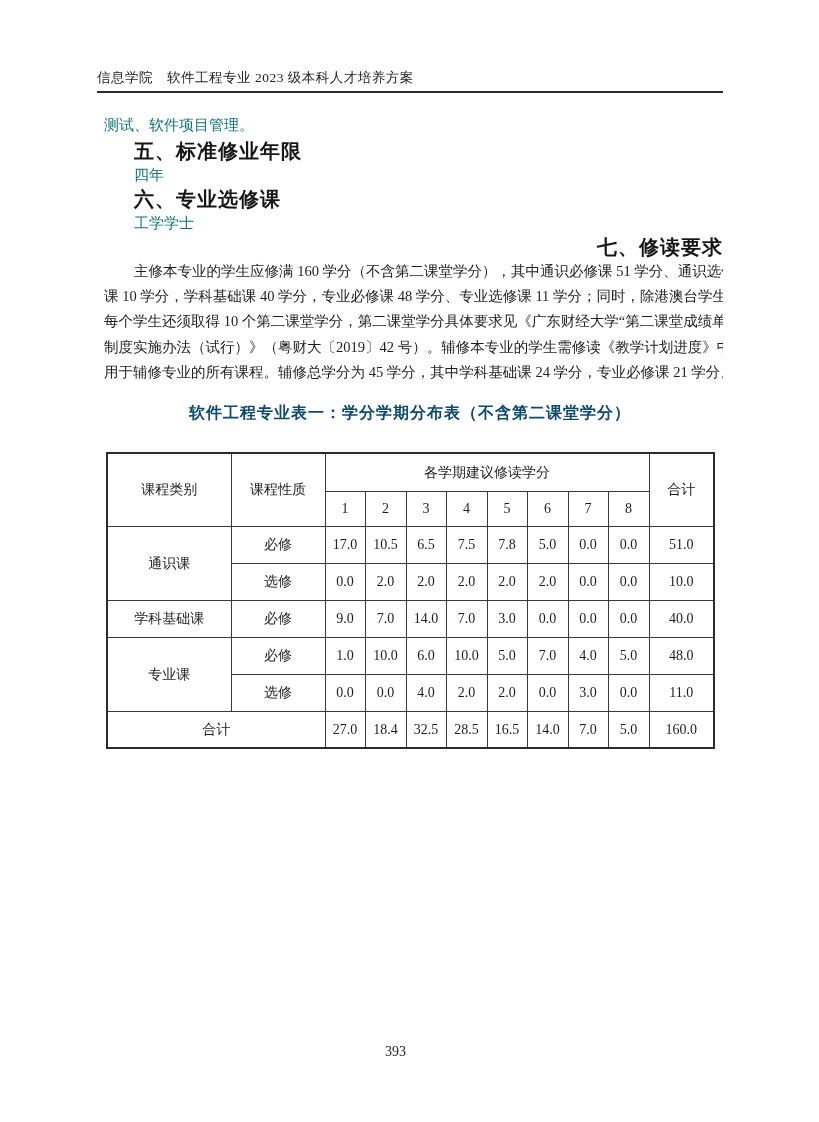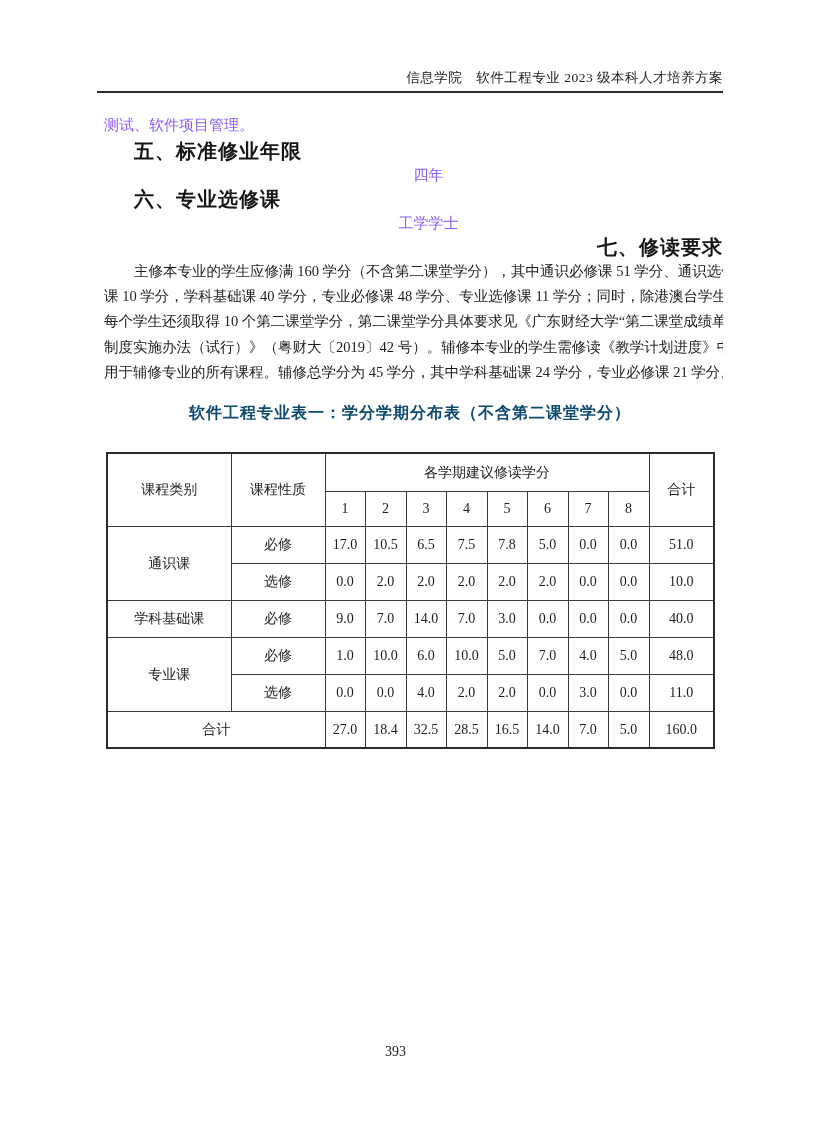--- a/index.html
+++ b/index.html
@@ -7,32 +7,32 @@
     position:relative;
     width:819px;height:1122px;
     background:#ffffff;
     font-family:"Liberation Serif","DejaVu Serif",serif;
     color:#1d1d1f;
     overflow:hidden;
   }
   
   .doc-header{
     position:absolute;left:97px;top:69px;width:626px;
-    text-align:right;font-size:13.5px;letter-spacing:.5px;color:#222;
+    text-align:left;font-size:13.5px;letter-spacing:.5px;color:#222;
     white-space:nowrap;
   }
   .header-rule{
     position:absolute;left:97px;top:91px;width:626px;height:2px;
     background:#2b2b2b;
   }
   
   .content{position:absolute;left:104px;width:619px;top:0;}
-  .bodyline{position:absolute;left:0;width:619px;font-size:15px;line-height:18px;color:#8b5cf6;}
+  .bodyline{position:absolute;left:0;width:619px;font-size:15px;line-height:18px;color:#0f766e;}
   .intro-line{top:116px;}
-  .plainline{text-indent:30px;text-align:center;}
+  .plainline{text-indent:30px;}
   .heading{
     position:absolute;left:0;width:619px;
     font-family:"Liberation Sans","DejaVu Sans",sans-serif;
     font-weight:bold;font-size:20px;line-height:19px;color:#161616;
     text-indent:30px;letter-spacing:1px;
   }
   .h-five{top:142px;}
   .b-four{top:166px;}
   .h-six{top:190px;}
   .b-degree{top:214px;}

